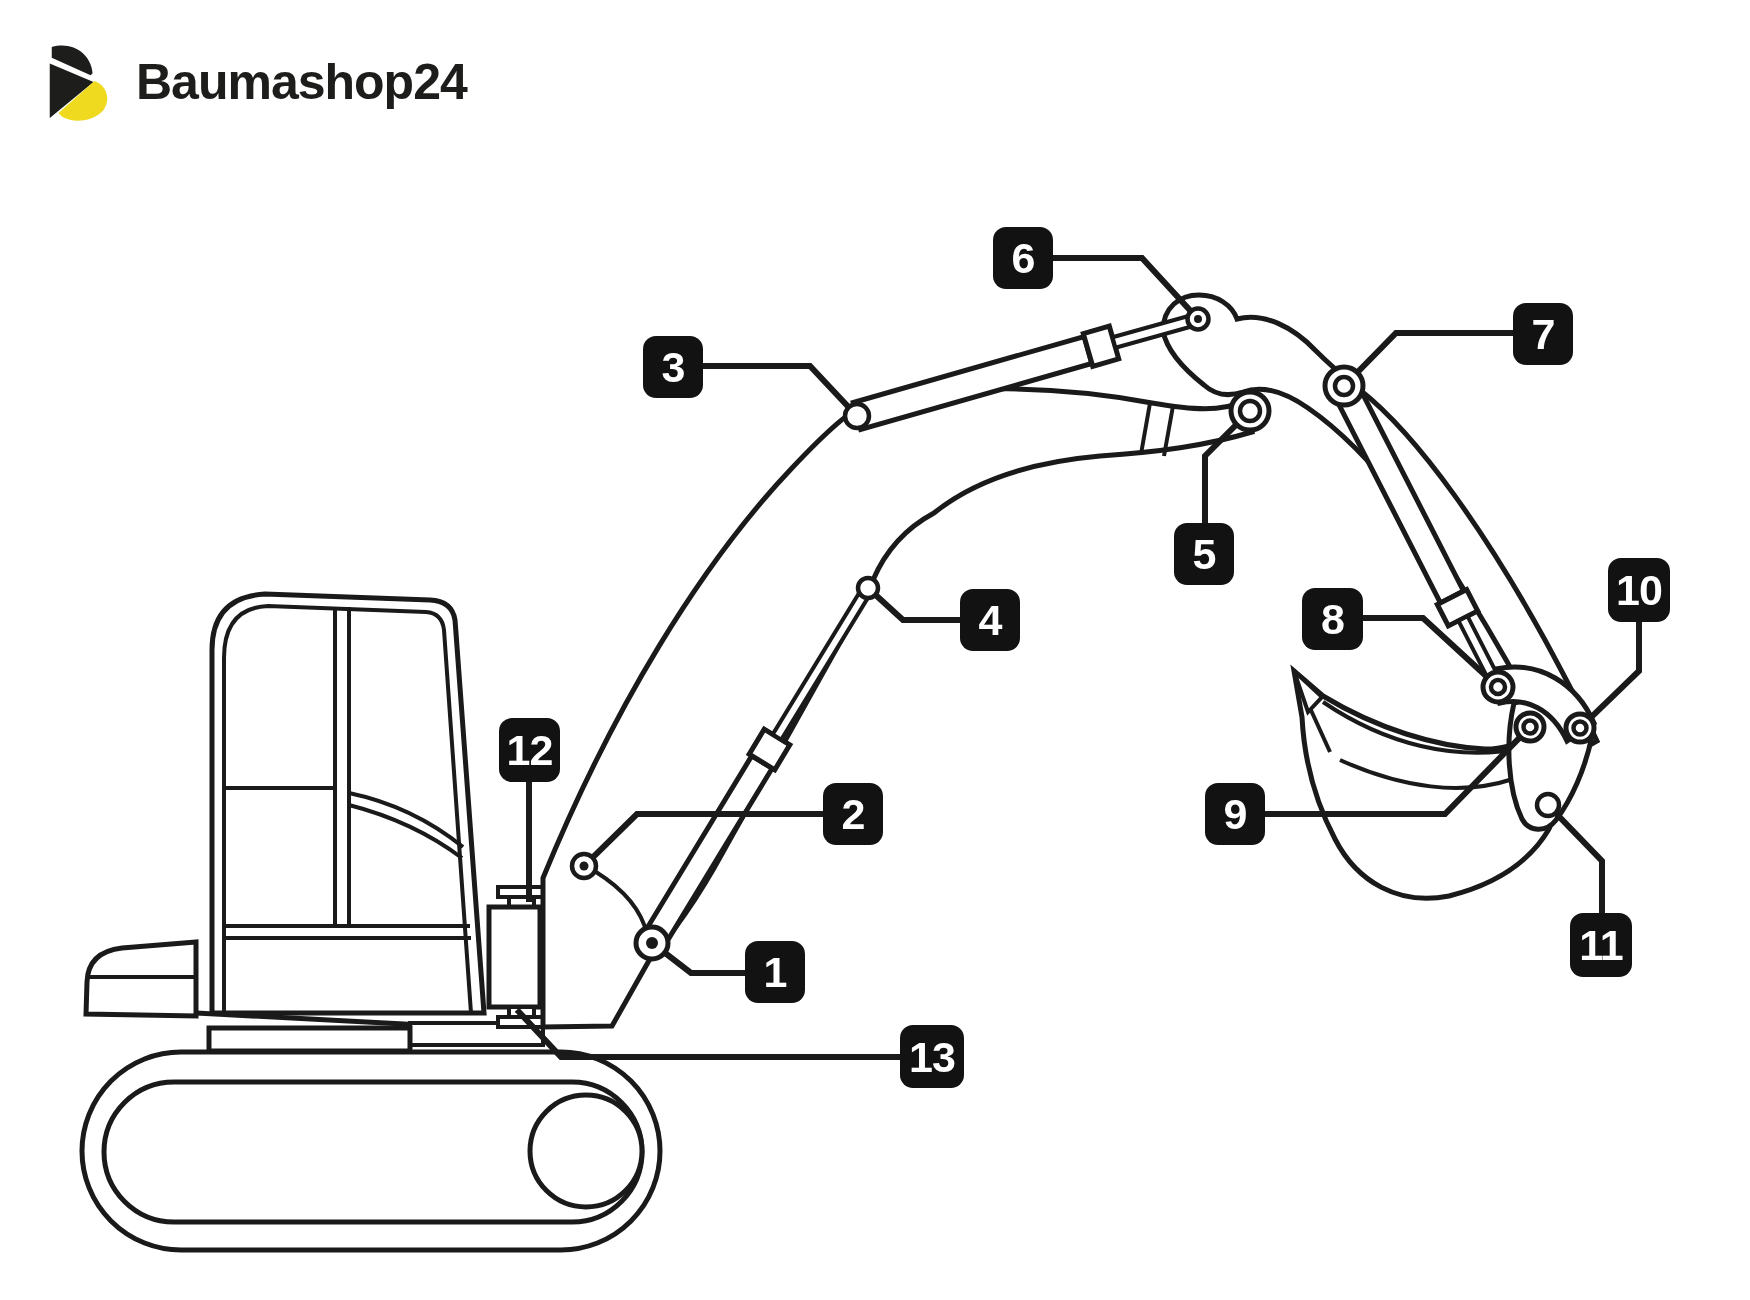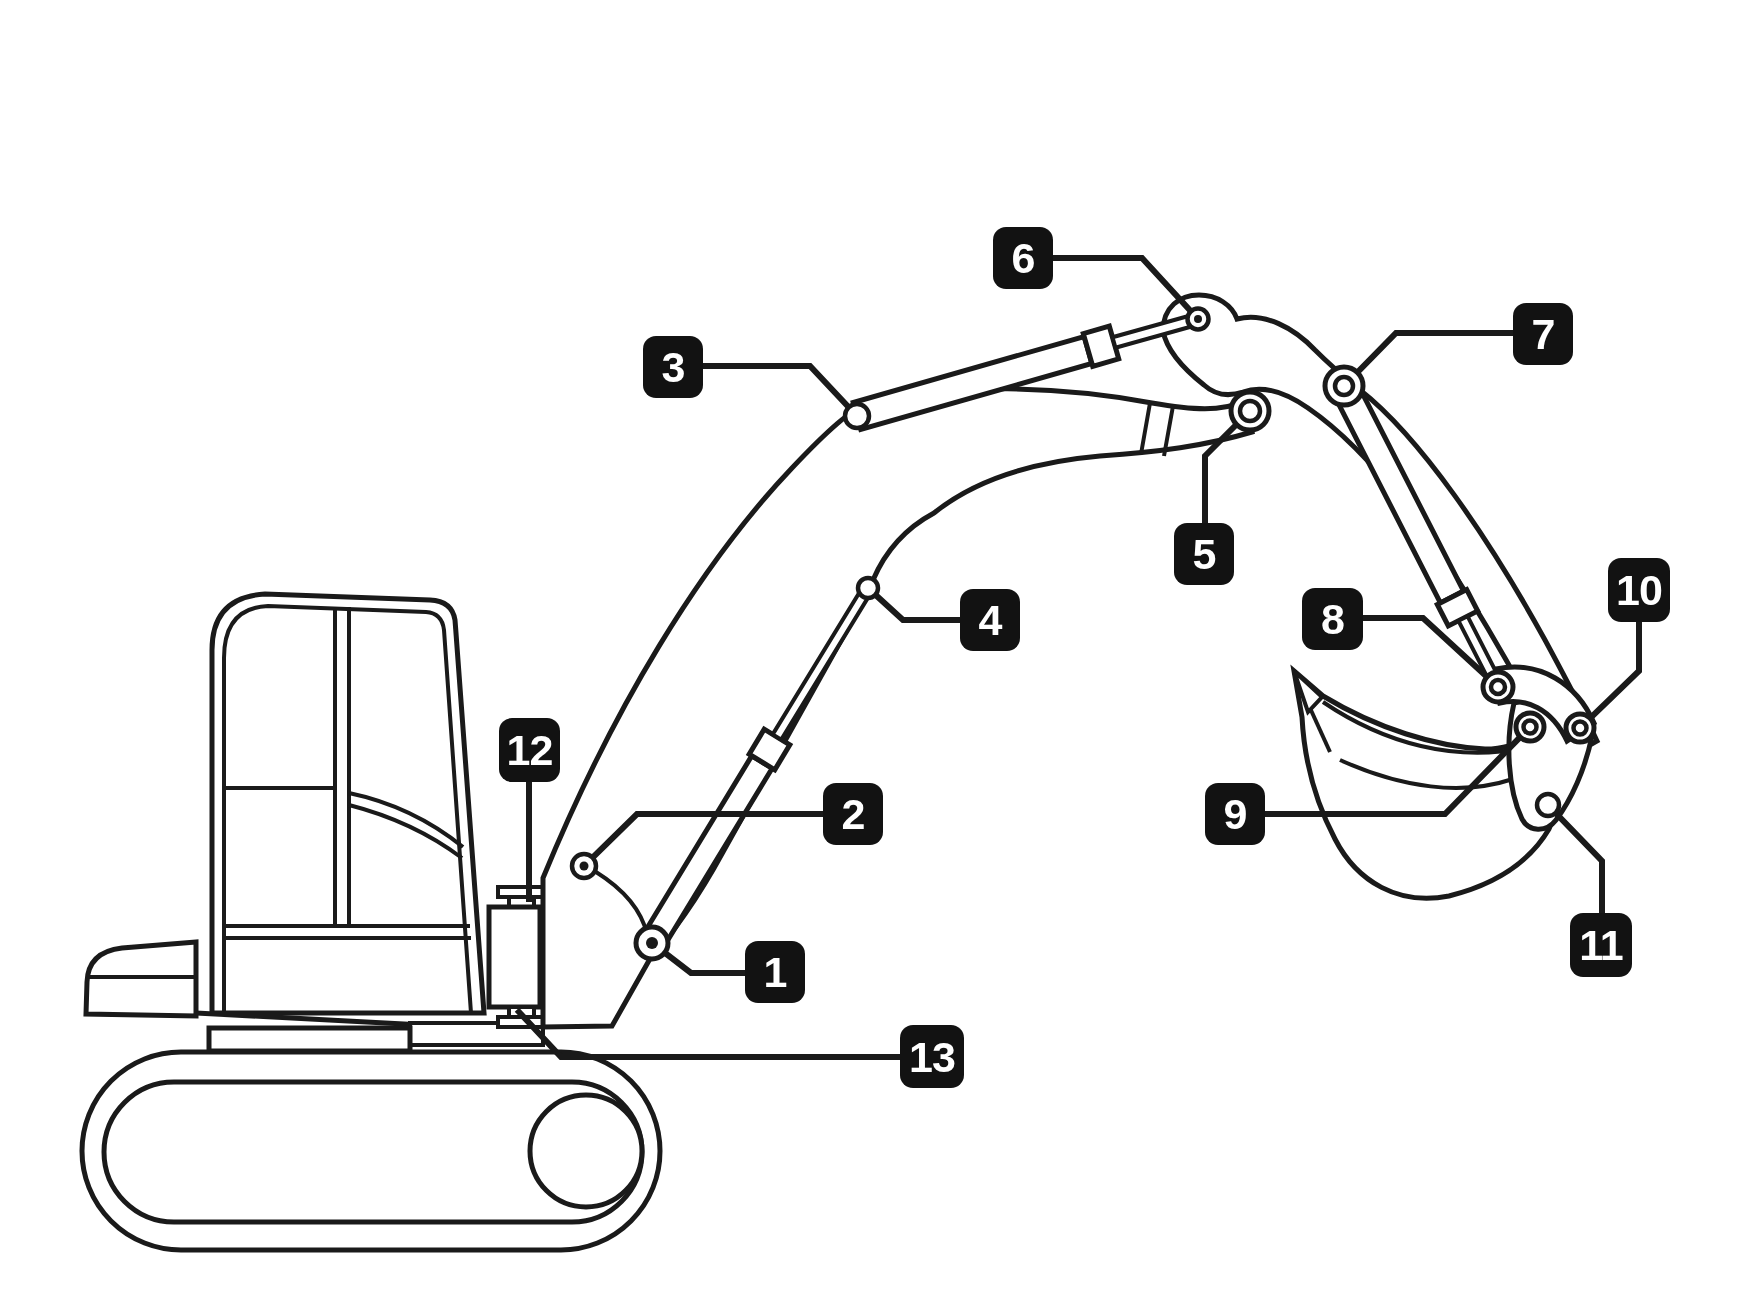--- a/index.html
+++ b/index.html
@@ -255,14 +255,22 @@
         <g>
           <polyline points="519,1012 561,1057 900,1057" fill="none" stroke="#1a1a1a" stroke-width="6" stroke-linecap="square" stroke-linejoin="miter"></polyline>
         </g>
         <g>
           <rect x="900" y="1025" width="64" height="63" rx="13" ry="13" fill="#121212"></rect>
           <text x="932" y="1071.5" text-anchor="middle" fill="#ffffff" font-family="&quot;Liberation Sans&quot;, sans-serif" font-size="43" font-weight="bold" letter-spacing="-1">13</text>
         </g>
       </g>
   </svg>
 
+  <div class="brand">
+    <svg width="70" height="84" viewBox="40 42 72 86">
+      <path id="logo-top" d="M 50,49 C 72,43 90,56 92,76 L 90,78 L 50,60 Z" fill="#1d1d1b"></path>
+      <path id="logo-tri" d="M 48,66 L 93,85 L 48,122 Z" fill="#1d1d1b"></path>
+      <path id="logo-yellow" d="M 94,84 C 107,89 111,103 103,114 C 94,125 74,128 61,121 L 57,117 Z" fill="#efda20"></path>
+    </svg>
+    <span class="brand-text">Baumashop24</span>
+  </div>
 
 </div>
 
 </body></html>

